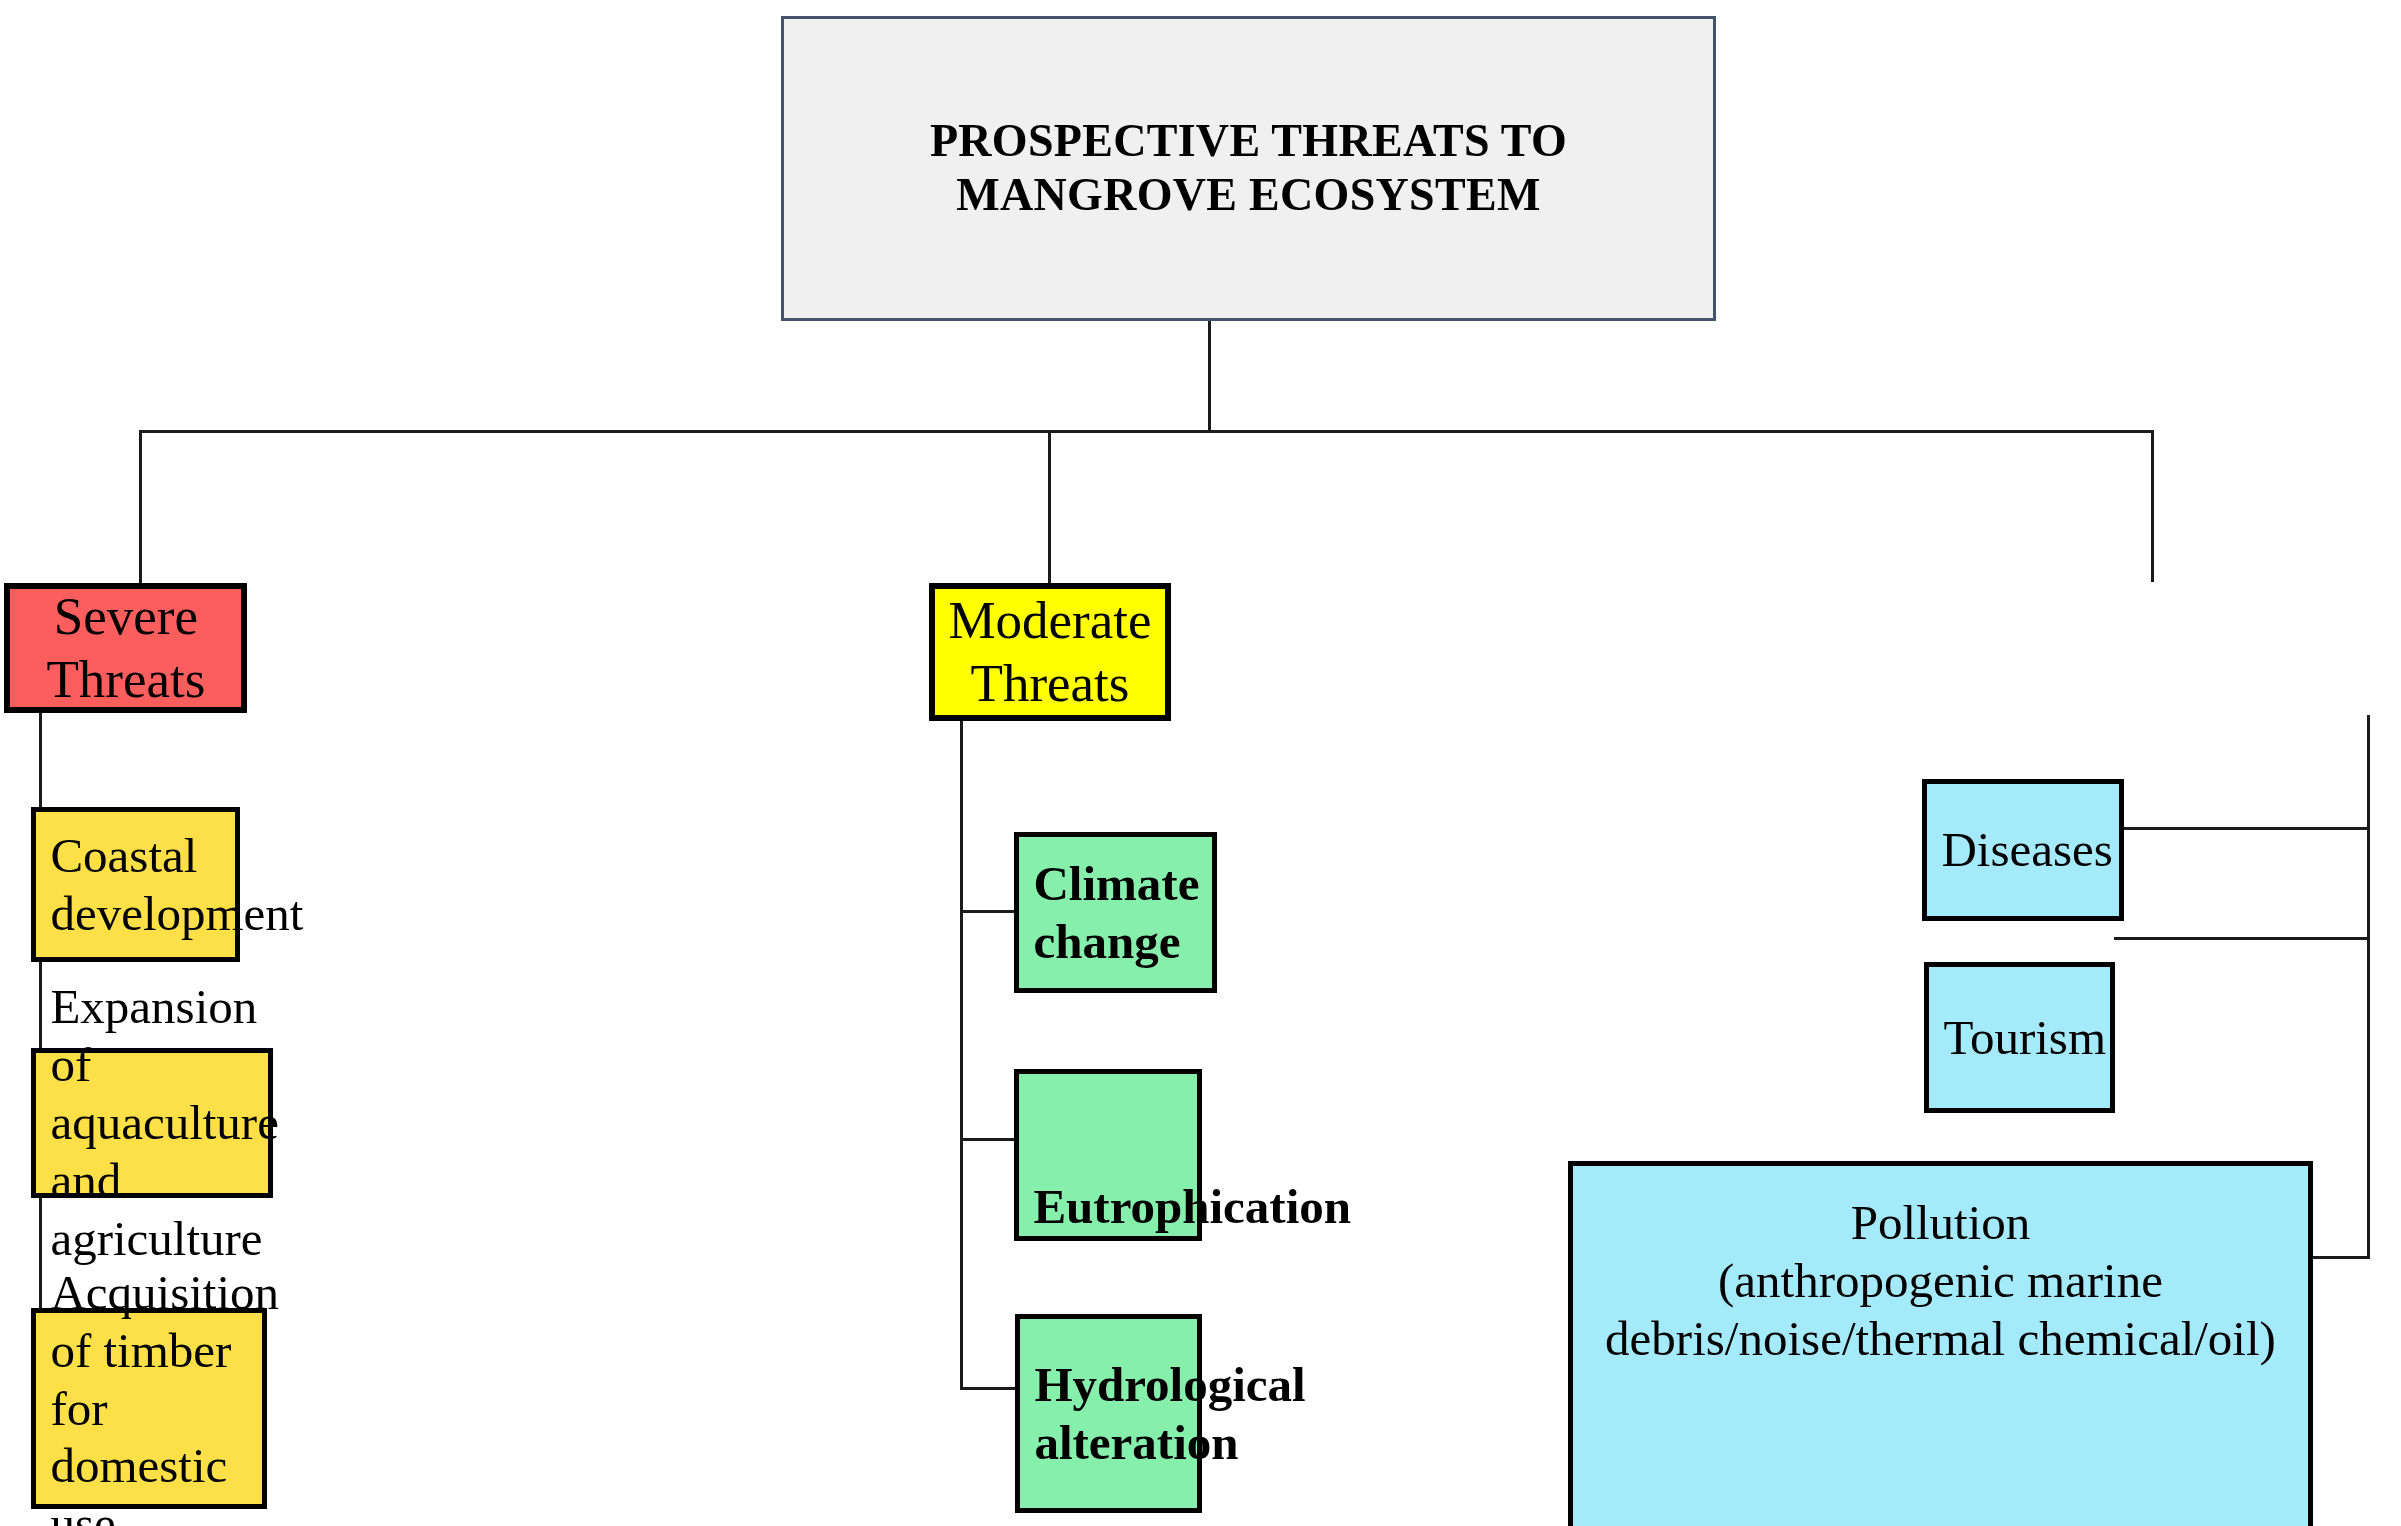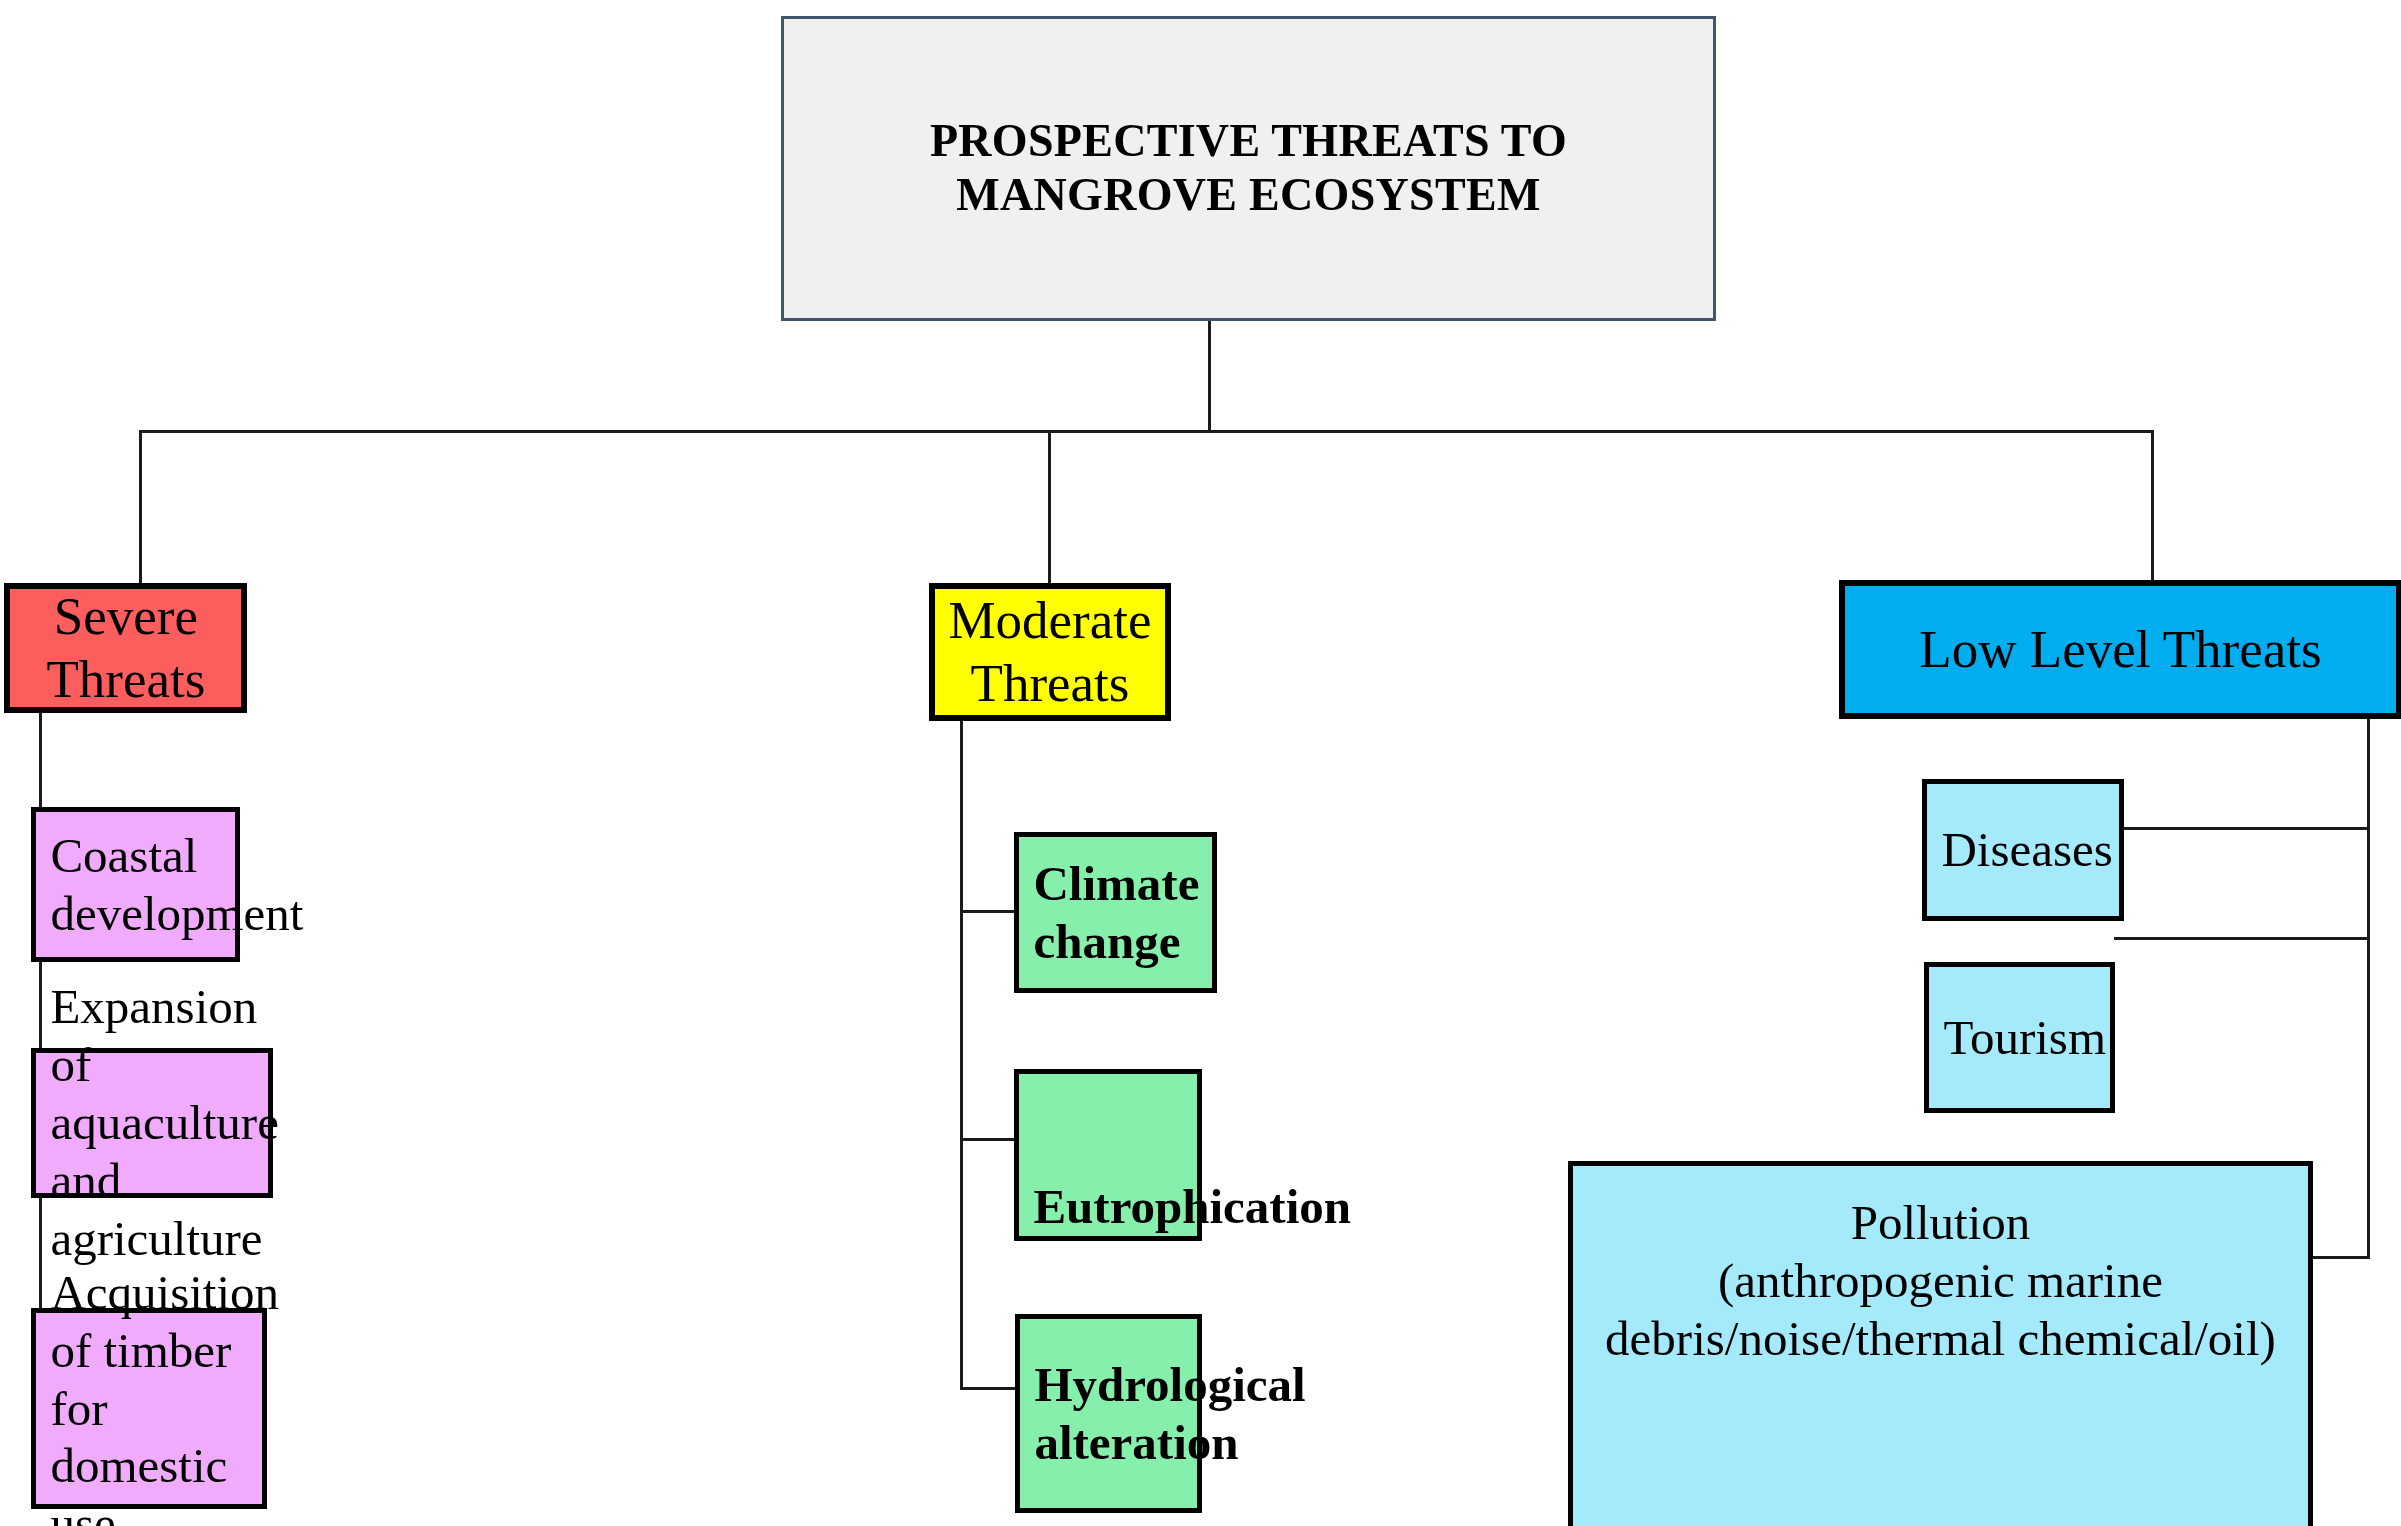--- a/index.html
+++ b/index.html
@@ -41,21 +41,21 @@
   #hdr-severe{left:4.4px;top:583px;width:243px;height:130px;background:#fc5e5e;}
   #hdr-moderate{left:929px;top:583px;width:242px;height:138px;background:#ffff00;}
   #hdr-low{left:1839px;top:580px;width:563px;height:139px;background:#00aeef;}
   
   .leaf{
     border:5px solid #000;
     font-size:49px;
     padding:0 14.4px;
     text-align:left;
   }
-  .leaf.red{background:#f0abfc;}
+  .leaf.red{background:#fde047;}
   .leaf.yel{background:#86efac;font-weight:bold;}
   .leaf.blu{background:#a5eafb;}
   #leaf-coastal{left:31px;top:807px;width:209px;height:155px;}
   #leaf-aqua{left:31px;top:1048px;width:242px;height:150px;}
   #leaf-timber{left:31px;top:1308px;width:236px;height:201px;}
   #leaf-climate{left:1014px;top:832px;width:203px;height:161px;}
   #leaf-eutro{left:1014px;top:1069px;width:188px;height:172px;align-items:flex-end;}
   #leaf-hydro{left:1015px;top:1314px;width:187px;height:199px;}
   #leaf-diseases{left:1922px;top:779px;width:202px;height:142px;justify-content:center;text-align:center;}
   #leaf-tourism{left:1924px;top:962px;width:191px;height:151px;justify-content:flex-end;text-align:center;}
@@ -101,23 +101,20 @@
   <div class="node" id="title-box">
     <span class="lbl">PROSPECTIVE THREATS TO MANGROVE ECOSYSTEM</span>
   </div>
 
   <div class="node hdr" id="hdr-severe">
     <span class="lbl">Severe Threats</span>
   </div>
   <div class="node hdr" id="hdr-moderate">
     <span class="lbl">Moderate Threats</span>
   </div>
-  <div class="node hdr" id="hdr-low">
-    <span class="lbl">Low Level Threats</span>
-  </div>
 
   <div class="node leaf red" id="leaf-coastal">
     <span class="lbl">Coastal development</span>
   </div>
   <div class="node leaf red" id="leaf-aqua">
     <span class="lbl">Expansion of aquaculture and agriculture</span>
   </div>
   <div class="node leaf red" id="leaf-timber">
     <span class="lbl">Acquisition of timber for domestic use</span>
   </div>

